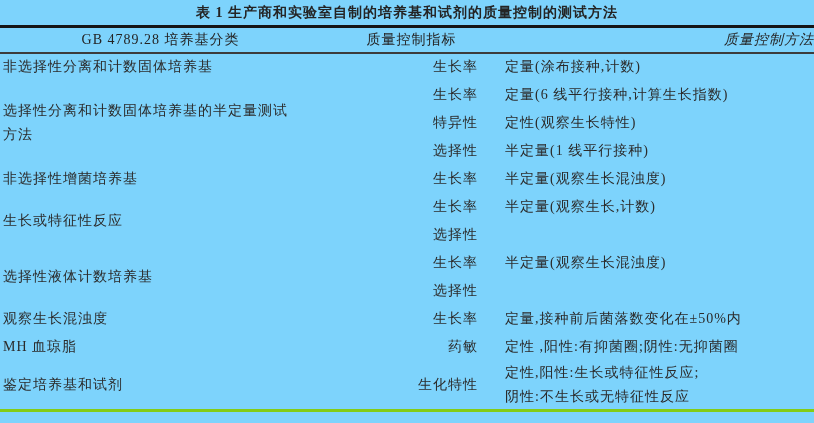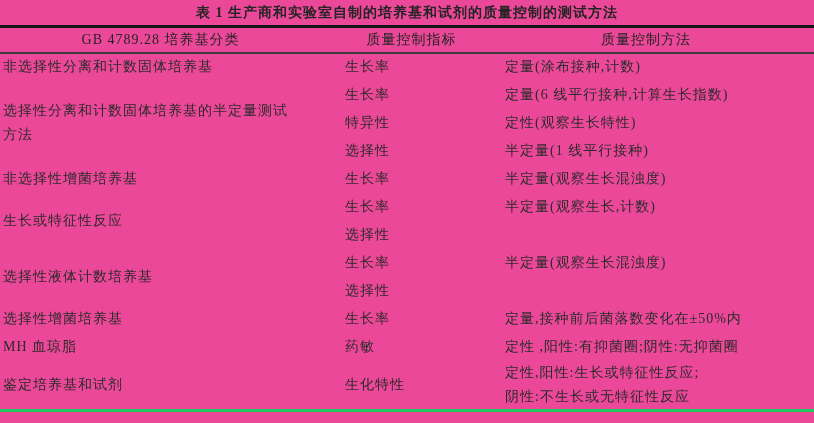--- a/index.html
+++ b/index.html
@@ -4,74 +4,74 @@
 <style>
   html, body {
     margin: 0;
     padding: 0;
     background: #fcfcfc;
   }
   .page {
     position: relative;
     width: 814px;
     height: 423px;
-    background: #ec4899;
+    background: #7dd3fc;
     color: #2b2b2b;
     font-family: "Liberation Serif", "DejaVu Serif", serif;
     overflow: hidden;
   }
   .table-title {
     width: 814px;
     padding-top: 4px;
     height: 21px;
     text-align: center;
     font-size: 14px;
     font-weight: bold;
     letter-spacing: 1px;
     color: #242424;
   }
   table.qc-table {
     width: 814px;
     border-collapse: collapse;
     table-layout: fixed;
     border-top: 3px solid #151515;
-    border-bottom: 3px solid #22c55e;
+    border-bottom: 3px solid #84cc16;
     font-size: 14px;
     letter-spacing: 1px;
     color: #2b2b2b;
   }
   col.c1 { width: 345px; }
   col.c2 { width: 133px; }
   col.c3 { width: 336px; }
   thead tr {
     height: 26px;
   }
   thead th {
     font-weight: normal;
     border-bottom: 2px solid #3c3c3c;
     padding: 0;
     color: #242424;
   }
   th.col-cat { text-align: center; padding-right: 24px; }
   th.col-ind { text-align: center; }
-  th.col-met { text-align: center; }
+  th.col-met { text-align: right; font-style: italic; }
   tbody tr { height: 28px; }
   tbody tr.tall { height: 50px; }
   tbody td {
     vertical-align: middle;
     padding: 0;
     line-height: 24px;
   }
   td.cat {
     text-align: left;
     padding-left: 3px;
     padding-right: 52px;
   }
   td.ind {
-    text-align: left;
+    text-align: right;
   }
   td.met {
     text-align: left;
     padding-left: 27px;
   }
   .met-line { display: block; }
 </style>
 </head>
 <body>
 
@@ -134,21 +134,21 @@
         <td class="cat" rowspan="2">选择性液体计数培养基</td>
         <td class="ind">生长率</td>
         <td class="met">半定量(观察生长混浊度)</td>
       </tr>
       <tr>
         <td class="ind">选择性</td>
         <td class="met"></td>
       </tr>
 
       <tr>
-        <td class="cat">选择性增菌培养基</td>
+        <td class="cat">观察生长混浊度</td>
         <td class="ind">生长率</td>
         <td class="met">定量,接种前后菌落数变化在±50%内</td>
       </tr>
 
       <tr>
         <td class="cat">MH 血琼脂</td>
         <td class="ind">药敏</td>
         <td class="met">定性 ,阳性:有抑菌圈;阴性:无抑菌圈</td>
       </tr>
 

